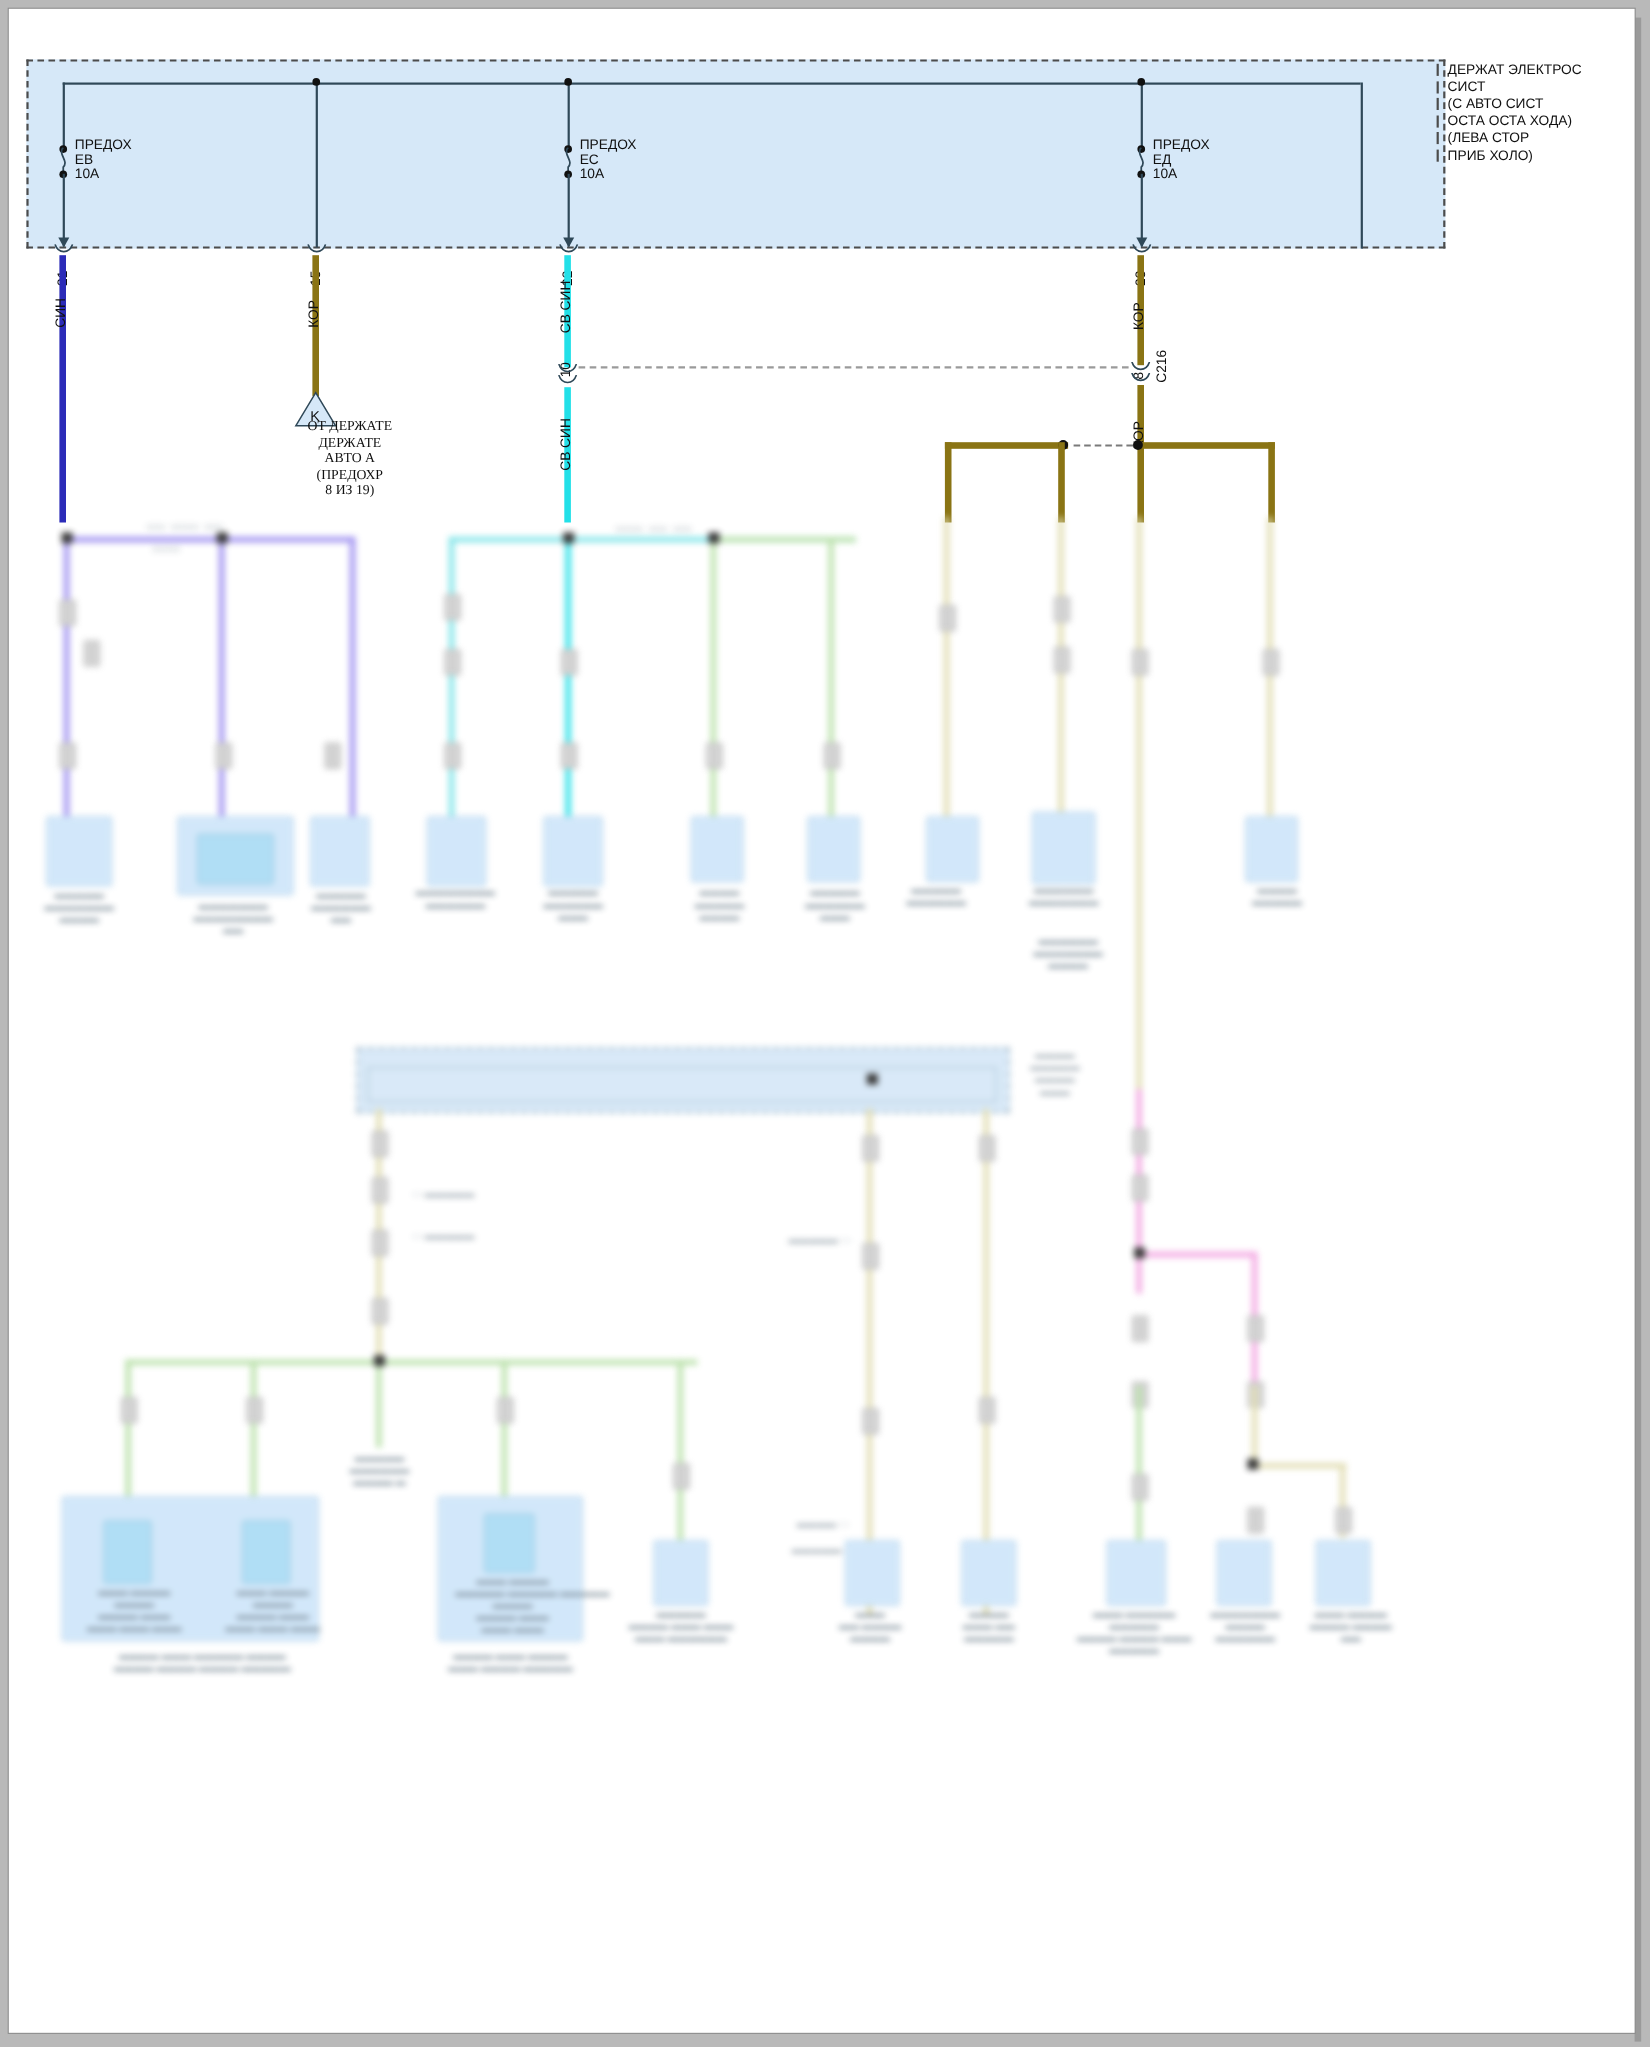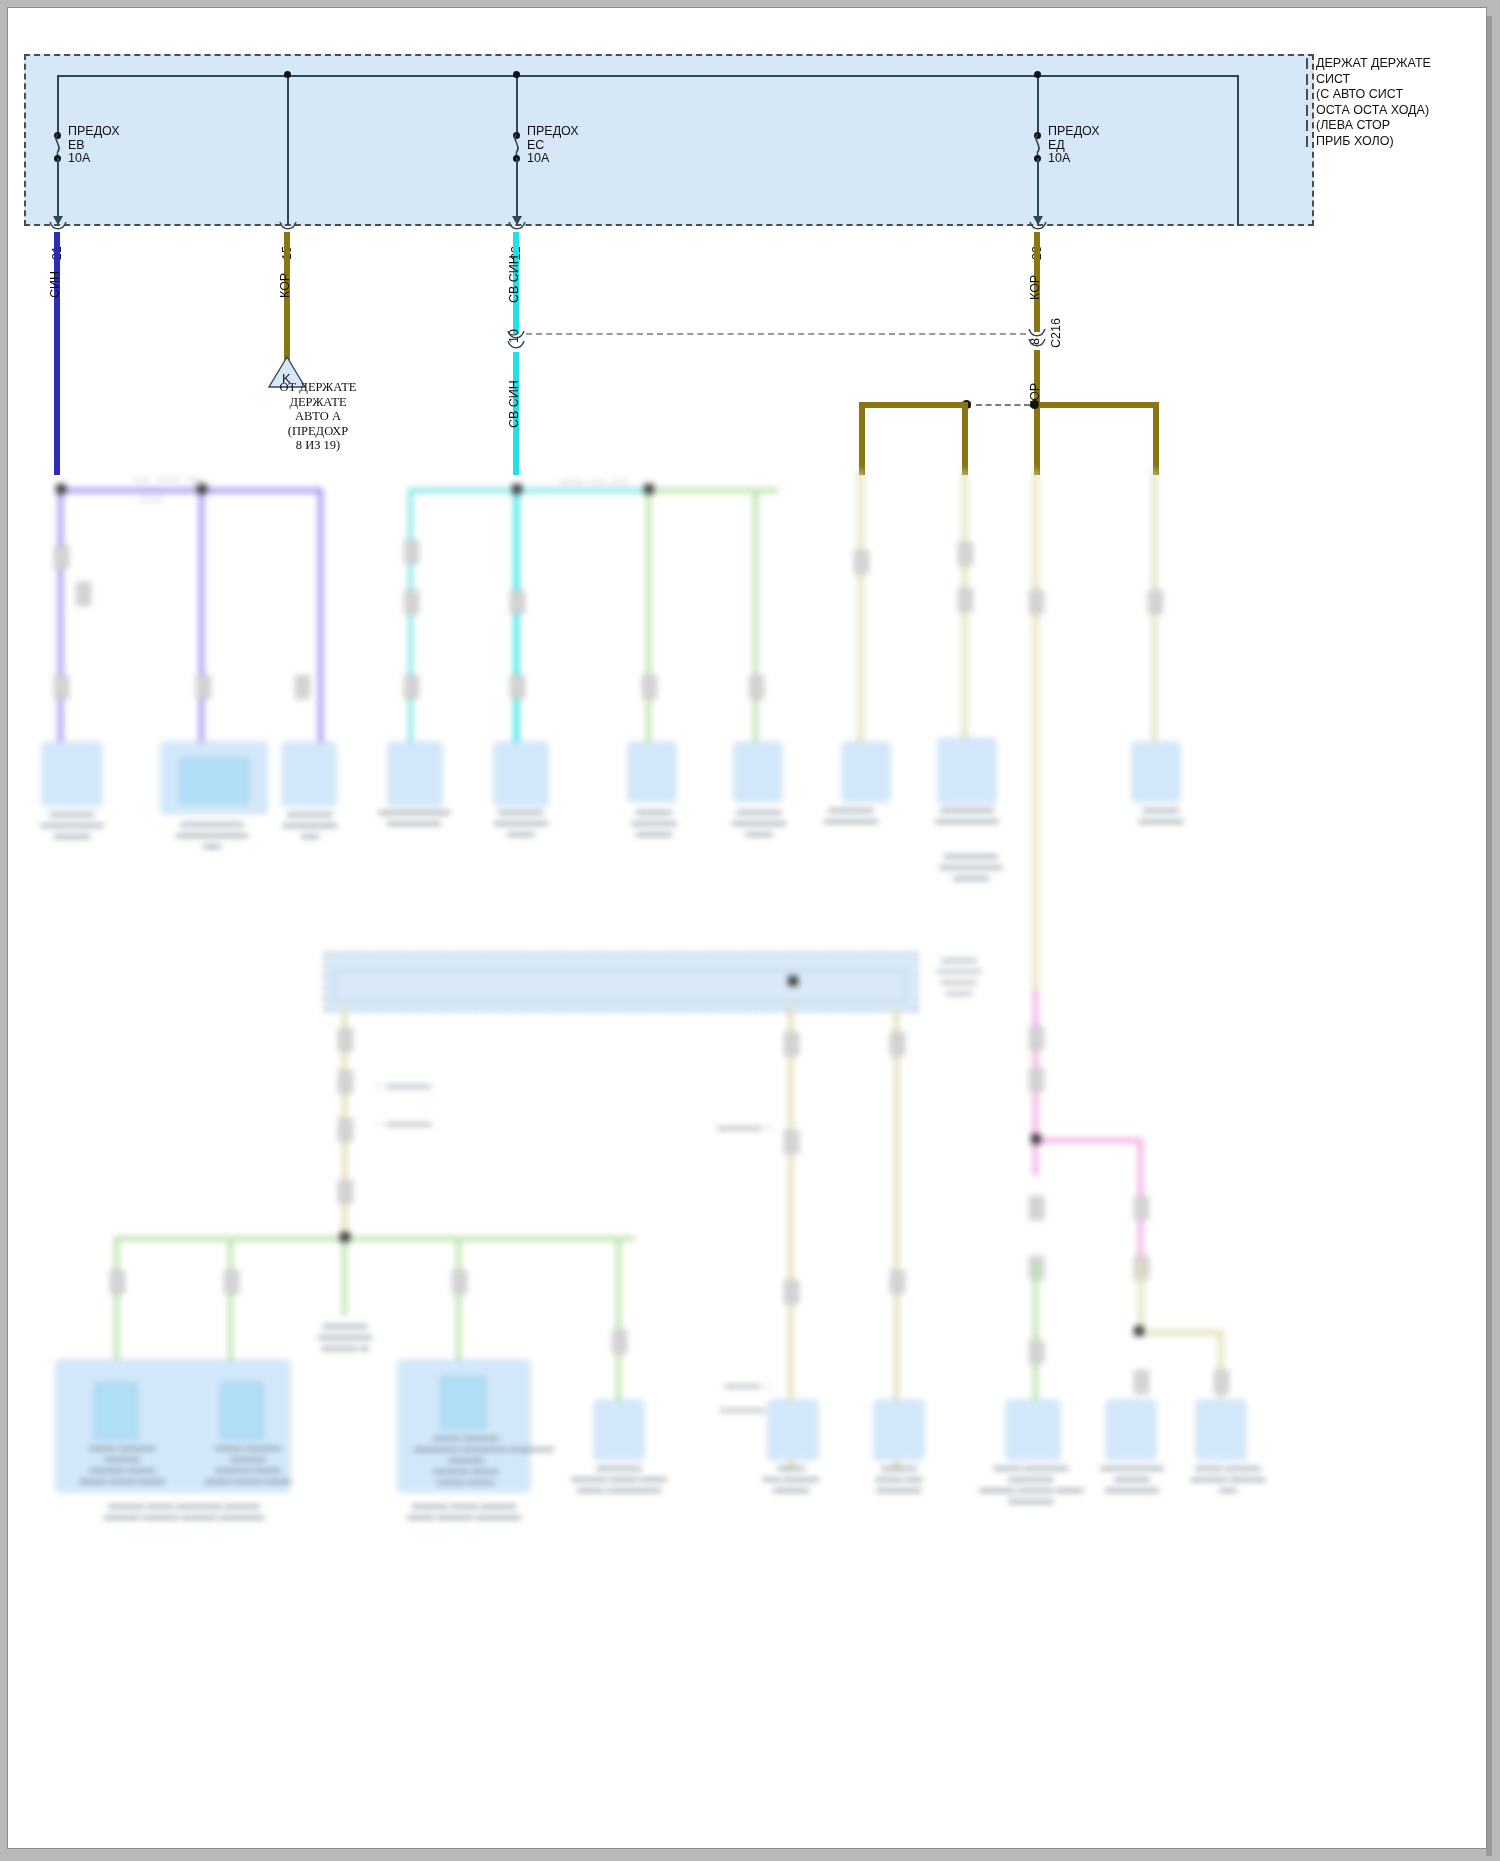--- a/index.html
+++ b/index.html
@@ -128,21 +128,21 @@
     <svg class="fuse" style="left:1023px;top:126px;" viewBox="0 0 14 26">
       <path d="M6.5 0 C 1 6, 12 12, 6.5 18 L6.5 26" fill="none" stroke="#2f4858" stroke-width="1.6"></path>
     </svg>
     <div class="dot sm" style="left:1026px;top:147px;"></div>
     <div class="thin v" style="left:1029px;top:150px;height:66px;"></div>
     <div class="arrow" style="left:1025px;top:208px;"></div>
     <div class="lbl" style="left:1040px;top:117px;line-height:13.5px;"><span>ПРЕДОХ</span><br><span>ЕД</span><br><span>10A</span></div>
 
     <div class="thin v" style="left:1229px;top:67px;height:151px;"></div>
 
-    <div class="lbl" style="left:1308px;top:48px;line-height:15.5px;" id="right-block"><div>ДЕРЖАТ ДЕРЖАТЕ</div><div>СИСТ</div><div>(С АВТО СИСТ</div><div>ОСТА ОСТА ХОДА)</div><div>(ЛЕВА СТОР</div><div>ПРИБ ХОЛО)</div></div>
+    <div class="lbl" style="left:1308px;top:48px;line-height:15.5px;" id="right-block"><div>ДЕРЖАТ ЭЛЕКТРОС</div><div>СИСТ</div><div>(С АВТО СИСТ</div><div>ОСТА ОСТА ХОДА)</div><div>(ЛЕВА СТОР</div><div>ПРИБ ХОЛО)</div></div>
 
     <svg class="cup" style="left:41px;top:214px;" viewBox="0 0 18 11">
       <path d="M1 0 C 4 9, 14 9, 17 0" fill="none" stroke="#2f4858" stroke-width="1.5"></path>
     </svg>
     <svg class="cup" style="left:271px;top:214px;" viewBox="0 0 18 11">
       <path d="M1 0 C 4 9, 14 9, 17 0" fill="none" stroke="#2f4858" stroke-width="1.5"></path>
     </svg>
     <svg class="cup" style="left:500px;top:214px;" viewBox="0 0 18 11">
       <path d="M1 0 C 4 9, 14 9, 17 0" fill="none" stroke="#2f4858" stroke-width="1.5"></path>
     </svg>

